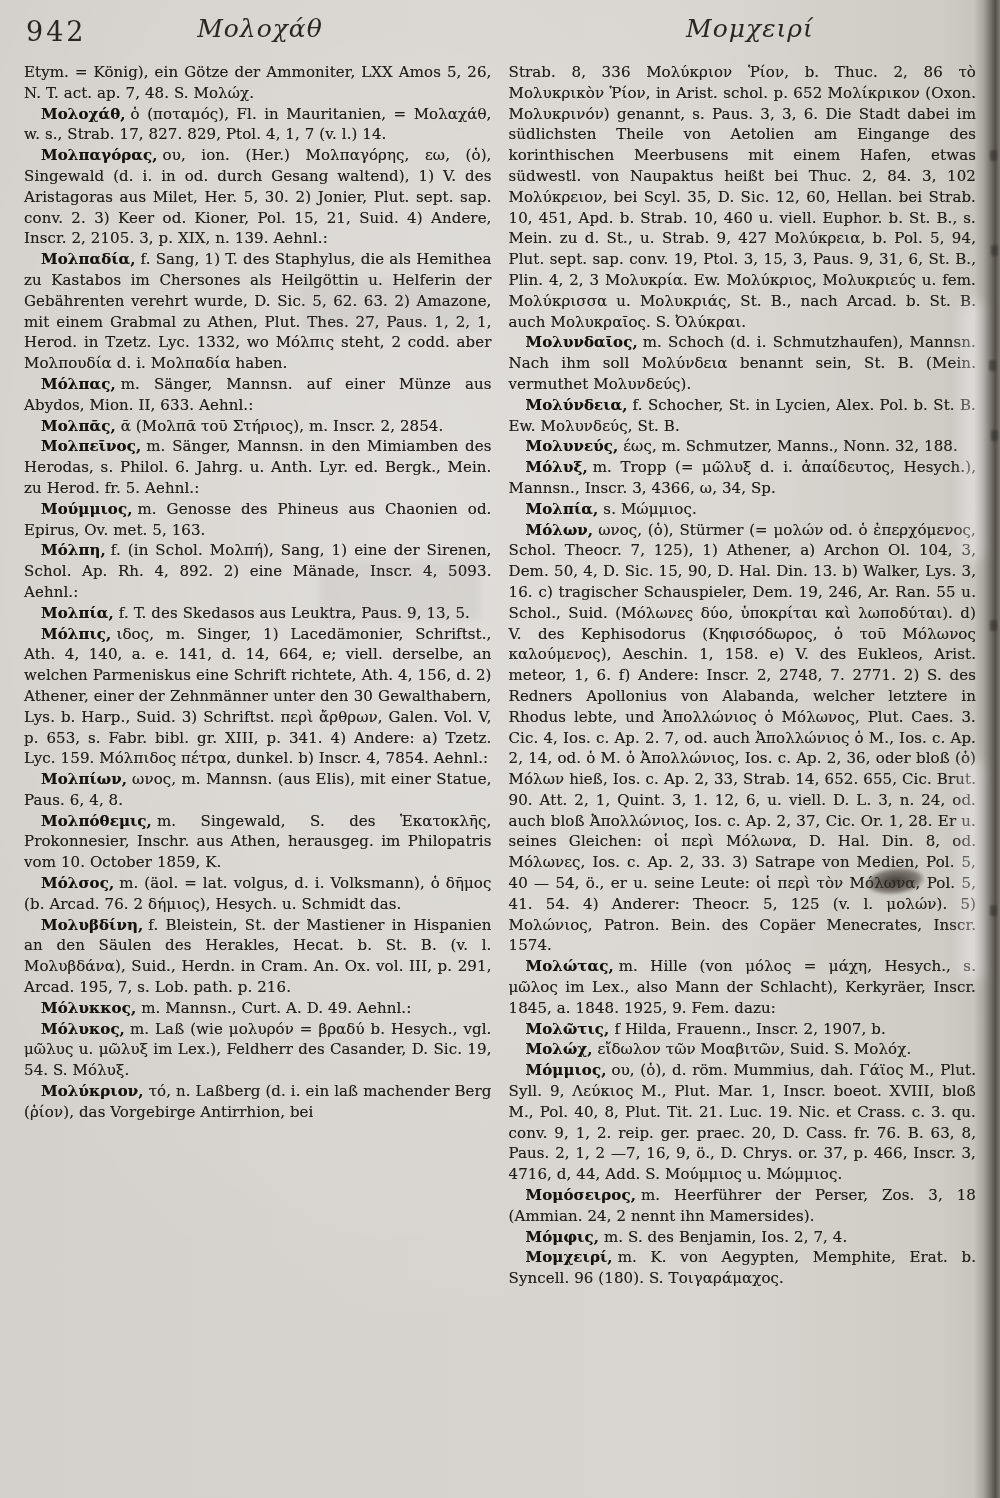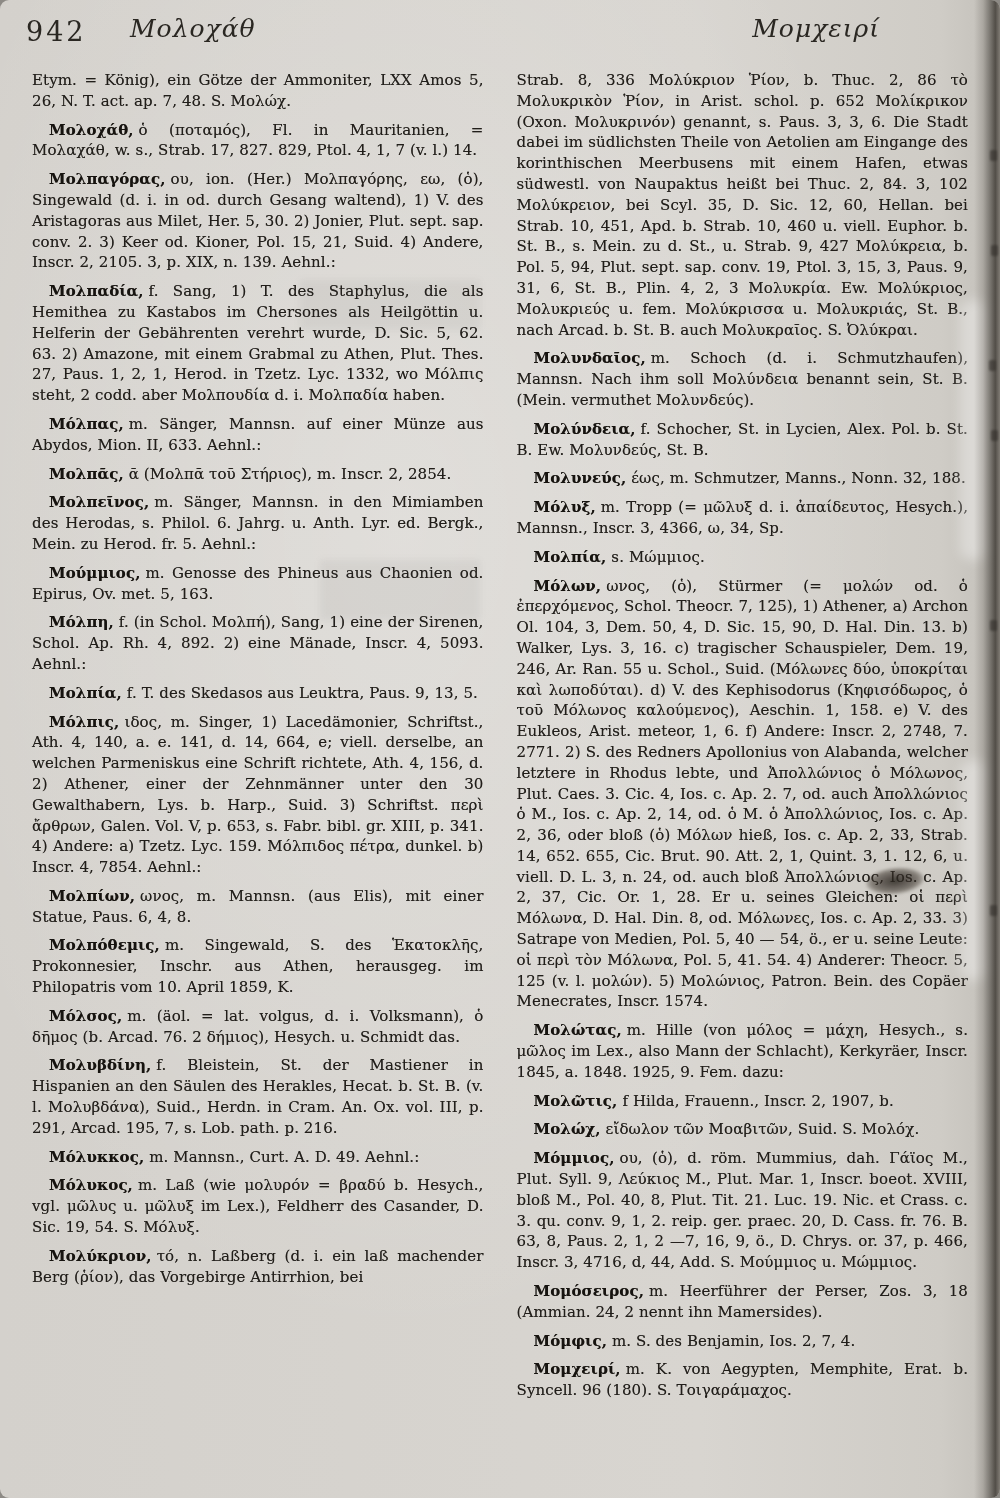--- a/index.html
+++ b/index.html
@@ -8,21 +8,20 @@
     background:#8d8a85;
     font-family:"DejaVu Serif",serif;
   }
   .page{
     position:relative;width:1000px;height:1498px;overflow:hidden;
     background:
       radial-gradient(ellipse at 40% 35%, rgba(255,255,255,0.25) 0%, rgba(255,255,255,0) 60%),
       linear-gradient(to right, #d4d1cc 0%, #d8d5d0 70%, #cfccc6 94%, #c2bfb9 100%),
       #d6d3ce;
     color:#23201c;
-    border-radius:9px;
   }
   
   .edge-strip{
     position:absolute;top:0;right:0;width:26px;height:1498px;
     background:linear-gradient(to right,
       rgba(120,115,108,0) 0%,
       rgba(120,115,108,0.35) 35%,
       rgba(90,86,80,0.75) 65%,
       rgba(70,66,60,0.9) 82%,
       rgba(125,120,113,0.95) 100%);
@@ -49,34 +48,34 @@
     position:absolute;top:12px;left:0;width:1000px;height:46px;
   }
   .page-number{
     position:absolute;left:26px;top:4px;
     font-size:27px;letter-spacing:3px;color:#2a2722;
   }
   .running-head{
     position:absolute;top:2px;
     font-size:25px;font-style:italic;letter-spacing:1px;color:#2a2722;
   }
-  .running-head.left{left:130px;width:260px;text-align:left;}
-  .running-head.right{left:620px;width:260px;text-align:right;}
+  .running-head.left{left:130px;width:260px;text-align:center;}
+  .running-head.right{left:620px;width:260px;text-align:center;}
   .columns{
     position:absolute;top:62px;left:24px;width:952px;
     display:flex;gap:17px;
   }
   .col{
     width:468px;
     font-size:15px;line-height:20.8px;letter-spacing:0.1px;
     text-align:justify;
     color:#211e1a;
     text-shadow:0 0 0.5px rgba(33,30,26,0.55);
   }
-  .col p{margin:8px;text-indent:17px;}
+  .col p{margin:0;text-indent:17px;}
   .col p.cont{text-indent:0;}
   .hw{font-weight:bold;color:#16130f;margin-right:5px;}
 </style>
 </head>
 <body>
 
 <div class="page">
 
   <div class="header">
     <span class="page-number">942</span>
@@ -92,21 +91,21 @@
       <p class="entry"><b class="hw">Μολπαγόρας,</b><span>ου, ion. (Her.) Μολπαγόρης, εω, (ὁ), Singewald (d. i. in od. durch Gesang waltend), 1) V. des Aristagoras aus Milet, Her. 5, 30. 2) Jonier, Plut. sept. sap. conv. 2. 3) Keer od. Kioner, Pol. 15, 21, Suid. 4) Andere, Inscr. 2, 2105. 3, p. XIX, n. 139. Aehnl.:</span></p>
       <p class="entry"><b class="hw">Μολπαδία,</b><span>f. Sang, 1) T. des Staphylus, die als Hemithea zu Kastabos im Chersones als Heilgöttin u. Helferin der Gebährenten verehrt wurde, D. Sic. 5, 62. 63. 2) Amazone, mit einem Grabmal zu Athen, Plut. Thes. 27, Paus. 1, 2, 1, Herod. in Tzetz. Lyc. 1332, wo Μόλπις steht, 2 codd. aber Μολπουδία d. i. Μολπαδία haben.</span></p>
       <p class="entry"><b class="hw">Μόλπας,</b><span>m. Sänger, Mannsn. auf einer Münze aus Abydos, Mion. II, 633. Aehnl.:</span></p>
       <p class="entry"><b class="hw">Μολπᾶς,</b><span>ᾶ (Μολπᾶ τοῦ Στήριος), m. Inscr. 2, 2854.</span></p>
       <p class="entry"><b class="hw">Μολπεῖνος,</b><span>m. Sänger, Mannsn. in den Mimiamben des Herodas, s. Philol. 6. Jahrg. u. Anth. Lyr. ed. Bergk., Mein. zu Herod. fr. 5. Aehnl.:</span></p>
       <p class="entry"><b class="hw">Μούμμιος,</b><span>m. Genosse des Phineus aus Chaonien od. Epirus, Ov. met. 5, 163.</span></p>
       <p class="entry"><b class="hw">Μόλπη,</b><span>f. (in Schol. Μολπή), Sang, 1) eine der Sirenen, Schol. Ap. Rh. 4, 892. 2) eine Mänade, Inscr. 4, 5093. Aehnl.:</span></p>
       <p class="entry"><b class="hw">Μολπία,</b><span>f. T. des Skedasos aus Leuktra, Paus. 9, 13, 5.</span></p>
       <p class="entry"><b class="hw">Μόλπις,</b><span>ιδος, m. Singer, 1) Lacedämonier, Schriftst., Ath. 4, 140, a. e. 141, d. 14, 664, e; viell. derselbe, an welchen Parmeniskus eine Schrift richtete, Ath. 4, 156, d. 2) Athener, einer der Zehnmänner unter den 30 Gewalthabern, Lys. b. Harp., Suid. 3) Schriftst. περὶ ἄρθρων, Galen. Vol. V, p. 653, s. Fabr. bibl. gr. XIII, p. 341. 4) Andere: a) Tzetz. Lyc. 159. Μόλπιδος πέτρα, dunkel. b) Inscr. 4, 7854. Aehnl.:</span></p>
       <p class="entry"><b class="hw">Μολπίων,</b><span>ωνος, m. Mannsn. (aus Elis), mit einer Statue, Paus. 6, 4, 8.</span></p>
-      <p class="entry"><b class="hw">Μολπόθεμις,</b><span>m. Singewald, S. des Ἑκατοκλῆς, Prokonnesier, Inschr. aus Athen, herausgeg. im Philopatris vom 10. April 1859, K.</span></p>
+      <p class="entry"><b class="hw">Μολπόθεμις,</b><span>m. Singewald, S. des Ἑκατοκλῆς, Prokonnesier, Inschr. aus Athen, herausgeg. im Philopatris vom 10. October 1859, K.</span></p>
       <p class="entry"><b class="hw">Μόλσος,</b><span>m. (äol. = lat. volgus, d. i. Volksmann), ὁ δῆμος (b. Arcad. 76. 2 δήμιος), Hesych. u. Schmidt das.</span></p>
       <p class="entry"><b class="hw">Μολυβδίνη,</b><span>f. Bleistein, St. der Mastiener in Hispanien an den Säulen des Herakles, Hecat. b. St. B. (v. l. Μολυβδάνα), Suid., Herdn. in Cram. An. Ox. vol. III, p. 291, Arcad. 195, 7, s. Lob. path. p. 216.</span></p>
       <p class="entry"><b class="hw">Μόλυκκος,</b><span>m. Mannsn., Curt. A. D. 49. Aehnl.:</span></p>
       <p class="entry"><b class="hw">Μόλυκος,</b><span>m. Laß (wie μολυρόν = βραδύ b. Hesych., vgl. μῶλυς u. μῶλυξ im Lex.), Feldherr des Casander, D. Sic. 19, 54. S. Μόλυξ.</span></p>
       <p class="entry"><b class="hw">Μολύκριον,</b><span>τό, n. Laßberg (d. i. ein laß machender Berg (ῥίον), das Vorgebirge Antirrhion, bei</span></p>
     </div>
 
     <div class="col">
       <p class="cont"><span>Strab. 8, 336 Μολύκριον Ῥίον, b. Thuc. 2, 86 τὸ Μολυκρικὸν Ῥίον, in Arist. schol. p. 652 Μολίκρικον (Oxon. Μολυκρινόν) genannt, s. Paus. 3, 3, 6. Die Stadt dabei im südlichsten Theile von Aetolien am Eingange des korinthischen Meerbusens mit einem Hafen, etwas südwestl. von Naupaktus heißt bei Thuc. 2, 84. 3, 102 Μολύκρειον, bei Scyl. 35, D. Sic. 12, 60, Hellan. bei Strab. 10, 451, Apd. b. Strab. 10, 460 u. viell. Euphor. b. St. B., s. Mein. zu d. St., u. Strab. 9, 427 Μολύκρεια, b. Pol. 5, 94, Plut. sept. sap. conv. 19, Ptol. 3, 15, 3, Paus. 9, 31, 6, St. B., Plin. 4, 2, 3 Μολυκρία. Ew. Μολύκριος, Μολυκριεύς u. fem. Μολύκρισσα u. Μολυκριάς, St. B., nach Arcad. b. St. B. auch Μολυκραῖος. S. Ὀλύκραι.</span></p>
       <p class="entry"><b class="hw">Μολυνδαῖος,</b><span>m. Schoch (d. i. Schmutzhaufen), Mannsn. Nach ihm soll Μολύνδεια benannt sein, St. B. (Mein. vermuthet Μολυνδεύς).</span></p>

